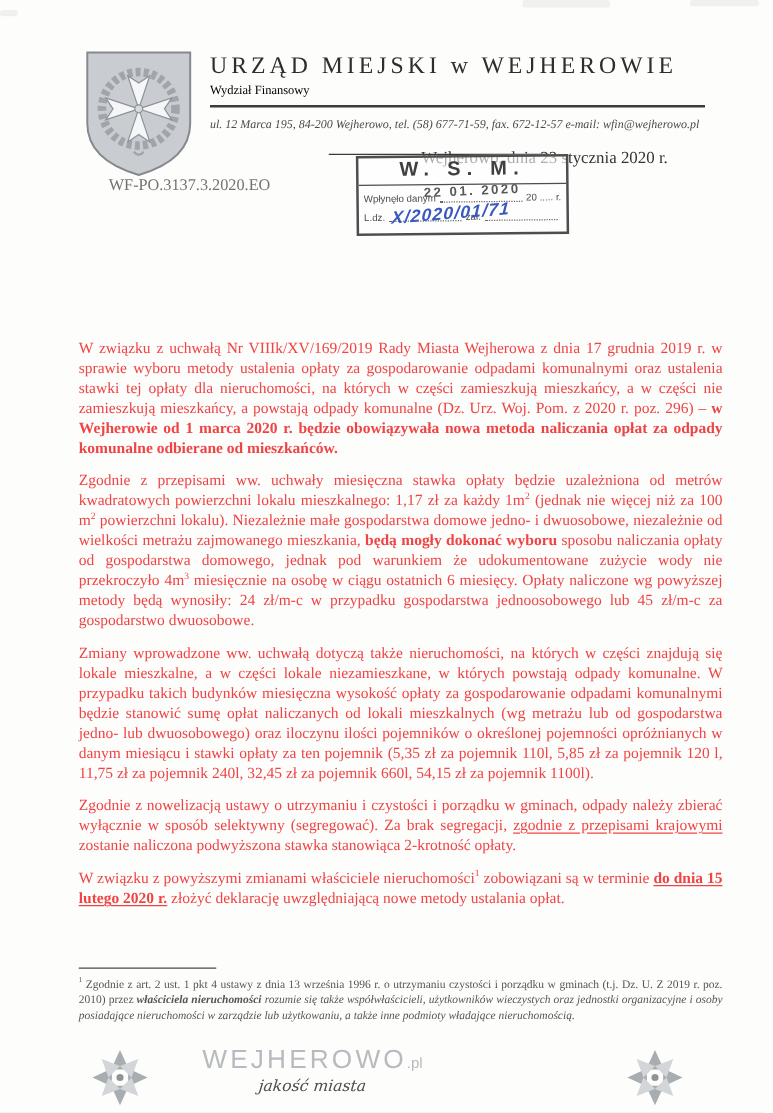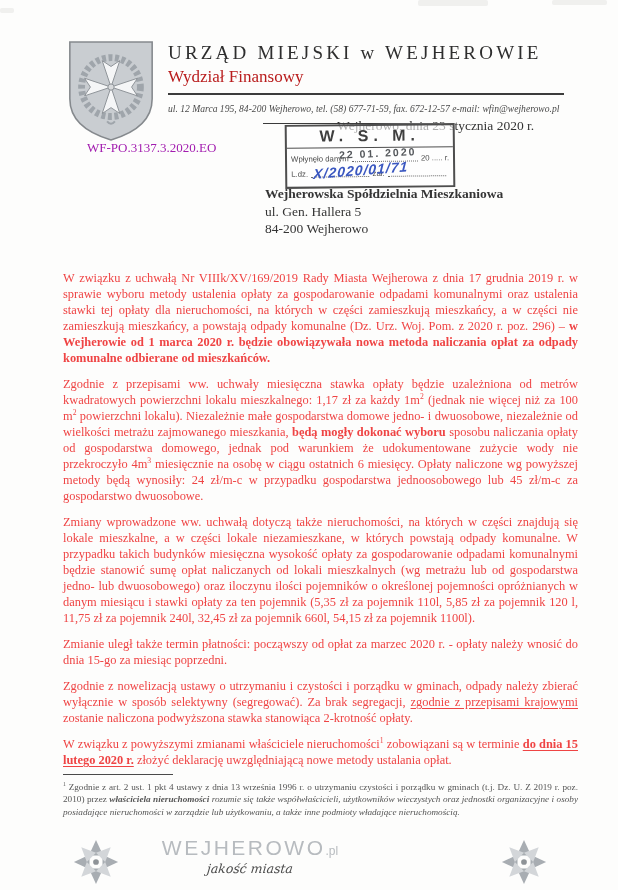--- a/index.html
+++ b/index.html
@@ -4,28 +4,28 @@
 <style>
   html,body{margin:0;padding:0;background:#e9e9e7;}
   .page{position:relative;width:618px;height:890px;background:#fdfdfc;overflow:hidden;
         font-family:"Liberation Serif", serif;color:#3f3f3f;}
   .artifact{position:absolute;background:#d8d8d4;opacity:.35;border-radius:2px;}
 
   
   .coat{position:absolute;left:62px;top:36px;width:98px;height:108px;}
   .head-text{position:absolute;left:168px;top:42px;width:396px;}
   .org{font-size:19px;letter-spacing:3.2px;color:#2e2e2e;white-space:nowrap;}
-  .dept{font-size:17px;margin-top:3px;color:#b91c1c;}
+  .dept{font-size:10px;margin-top:3px;color:#000000;}
   .head-rule{margin-top:6px;border-top:2px solid #3c3c3c;}
   .addr{font-size:9.6px;font-style:italic;margin-top:8px;color:#4a4a4a;white-space:nowrap;}
 
   
   .date-line{position:absolute;left:337px;top:118px;font-size:13.5px;color:#333;}
   .date-underline{position:absolute;left:263px;top:123px;width:176px;border-top:1.5px solid #3b3b3b;}
-  .ref{position:absolute;left:87px;top:140px;font-size:13px;color:#a21caf;}
+  .ref{position:absolute;left:87px;top:140px;font-size:13px;color:#737373;}
 
   .stamp{position:absolute;left:285px;top:124px;width:166px;height:60px;
          border:2px solid #4e4e4e;transform:rotate(-.6deg);
          font-family:"Liberation Sans", sans-serif;color:#4c4c4c;background:rgba(255,255,255,.6);}
   .stamp-title{font-size:16px;font-weight:bold;letter-spacing:5px;text-align:center;
                border-bottom:1.8px solid #4e4e4e;padding:1px 0 2px 0;color:#3f3f3f;}
   .stamp-row{display:flex;align-items:flex-end;font-size:7.8px;padding:0 4px;margin-top:6px;}
   .stamp-row .dotline{flex:1;border-bottom:1px dotted #6a6a6a;margin:0 3px 1px 3px;height:7px;}
   .stamp-date-ink{position:absolute;left:52px;top:21px;font-size:10.5px;font-weight:bold;
                   letter-spacing:2px;color:#55585c;transform:rotate(-2deg);white-space:nowrap;}
@@ -109,31 +109,25 @@
     <div class="stamp-row">
       <span>L.dz.</span>
       <span class="dotline"></span>
       <span>zał.</span>
       <span class="dotline"></span>
     </div>
     <div class="stamp-date-ink">22 01. 2020</div>
     <div class="stamp-hand">X/2020/01/71</div>
   </div>
 
-  <div class="recipient">
-    <div class="name">Wejherowska Spółdzielnia Mieszkaniowa</div>
-    <div>ul. Gen. Hallera 5</div>
-    <div>84-200 Wejherowo</div>
-  </div>
 
   <div class="body">
     <p><span class="seg-normal">W związku z uchwałą Nr VIIIk/XV/169/2019  Rady Miasta Wejherowa z dnia 17 grudnia 2019 r. w sprawie wyboru metody ustalenia opłaty za gospodarowanie odpadami komunalnymi oraz ustalenia stawki tej opłaty dla nieruchomości, na których w części zamieszkują mieszkańcy, a w części nie zamieszkują mieszkańcy, a powstają odpady komunalne (Dz. Urz. Woj. Pom. z 2020 r. poz. 296) – </span><span class="seg-bold">w Wejherowie od 1 marca 2020 r. będzie obowiązywała nowa metoda naliczania opłat za odpady komunalne odbierane od mieszkańców.</span></p>
     <p><span class="seg-normal">Zgodnie z przepisami ww. uchwały miesięczna stawka opłaty będzie uzależniona od metrów kwadratowych powierzchni lokalu mieszkalnego: 1,17 zł za każdy 1m</span><sup class="seg-sup">2</sup><span class="seg-normal"> (jednak nie więcej niż za 100 m</span><sup class="seg-sup">2</sup><span class="seg-normal"> powierzchni lokalu). Niezależnie małe gospodarstwa domowe jedno- i dwuosobowe, niezależnie od wielkości metrażu zajmowanego mieszkania, </span><span class="seg-bold">będą mogły dokonać wyboru</span><span class="seg-normal"> sposobu naliczania opłaty od gospodarstwa domowego, jednak pod warunkiem że udokumentowane zużycie wody nie przekroczyło 4m</span><sup class="seg-sup">3</sup><span class="seg-normal"> miesięcznie na osobę w ciągu ostatnich 6 miesięcy. Opłaty naliczone wg powyższej metody będą wynosiły: 24 zł/m-c w przypadku gospodarstwa jednoosobowego lub 45 zł/m-c za gospodarstwo dwuosobowe.</span></p>
     <p><span class="seg-normal">Zmiany wprowadzone ww. uchwałą dotyczą także nieruchomości, na których w części znajdują się lokale mieszkalne, a w części lokale niezamieszkane, w których powstają odpady komunalne. W przypadku takich budynków miesięczna wysokość opłaty za gospodarowanie odpadami komunalnymi będzie stanowić sumę opłat naliczanych od lokali mieszkalnych (wg metrażu lub od gospodarstwa jedno- lub dwuosobowego) oraz iloczynu ilości pojemników o określonej pojemności opróżnianych w danym miesiącu i stawki opłaty za ten pojemnik (5,35 zł za pojemnik 110l, 5,85 zł za pojemnik 120 l, 11,75 zł za pojemnik 240l, 32,45 zł za pojemnik 660l, 54,15 zł za pojemnik 1100l).</span></p>
-    <p><span class="seg-normal">Zmianie uległ także termin płatności: począwszy od opłat za marzec 2020 r. - opłaty należy wnosić do dnia 15-go za miesiąc poprzedni.</span></p>
     <p><span class="seg-normal">Zgodnie z nowelizacją ustawy o utrzymaniu i czystości i porządku w gminach, odpady należy zbierać wyłącznie w sposób selektywny (segregować). Za brak segregacji, </span><span class="seg-underline">zgodnie z przepisami krajowymi</span><span class="seg-normal"> zostanie naliczona podwyższona stawka stanowiąca 2-krotność opłaty.</span></p>
     <p><span class="seg-normal">W związku z powyższymi zmianami właściciele nieruchomości</span><sup class="seg-sup">1</sup><span class="seg-normal"> zobowiązani są w terminie </span><span class="seg-boldunderline">do dnia 15 lutego 2020 r.</span><span class="seg-normal"> złożyć deklarację uwzględniającą nowe metody ustalania opłat.</span></p>
   </div>
 
   <div class="footnote-sep"></div>
   <div class="footnote"><sup class="seg-sup">1</sup><span class="seg-normal"> Zgodnie z art. 2 ust. 1 pkt 4 ustawy z dnia 13 września 1996 r. o utrzymaniu czystości i porządku w gminach (t.j. Dz. U. Z 2019 r. poz. 2010) przez </span><span class="seg-bolditalic">właściciela nieruchomości</span><span class="seg-italic"> rozumie się także współwłaścicieli, użytkowników wieczystych oraz jednostki organizacyjne i osoby posiadające nieruchomości w zarządzie lub użytkowaniu, a także inne podmioty władające nieruchomością.</span></div>
 
   <div class="ornament left">
     <svg viewBox="-20 -20 40 40" width="52" height="52">
       <g>

